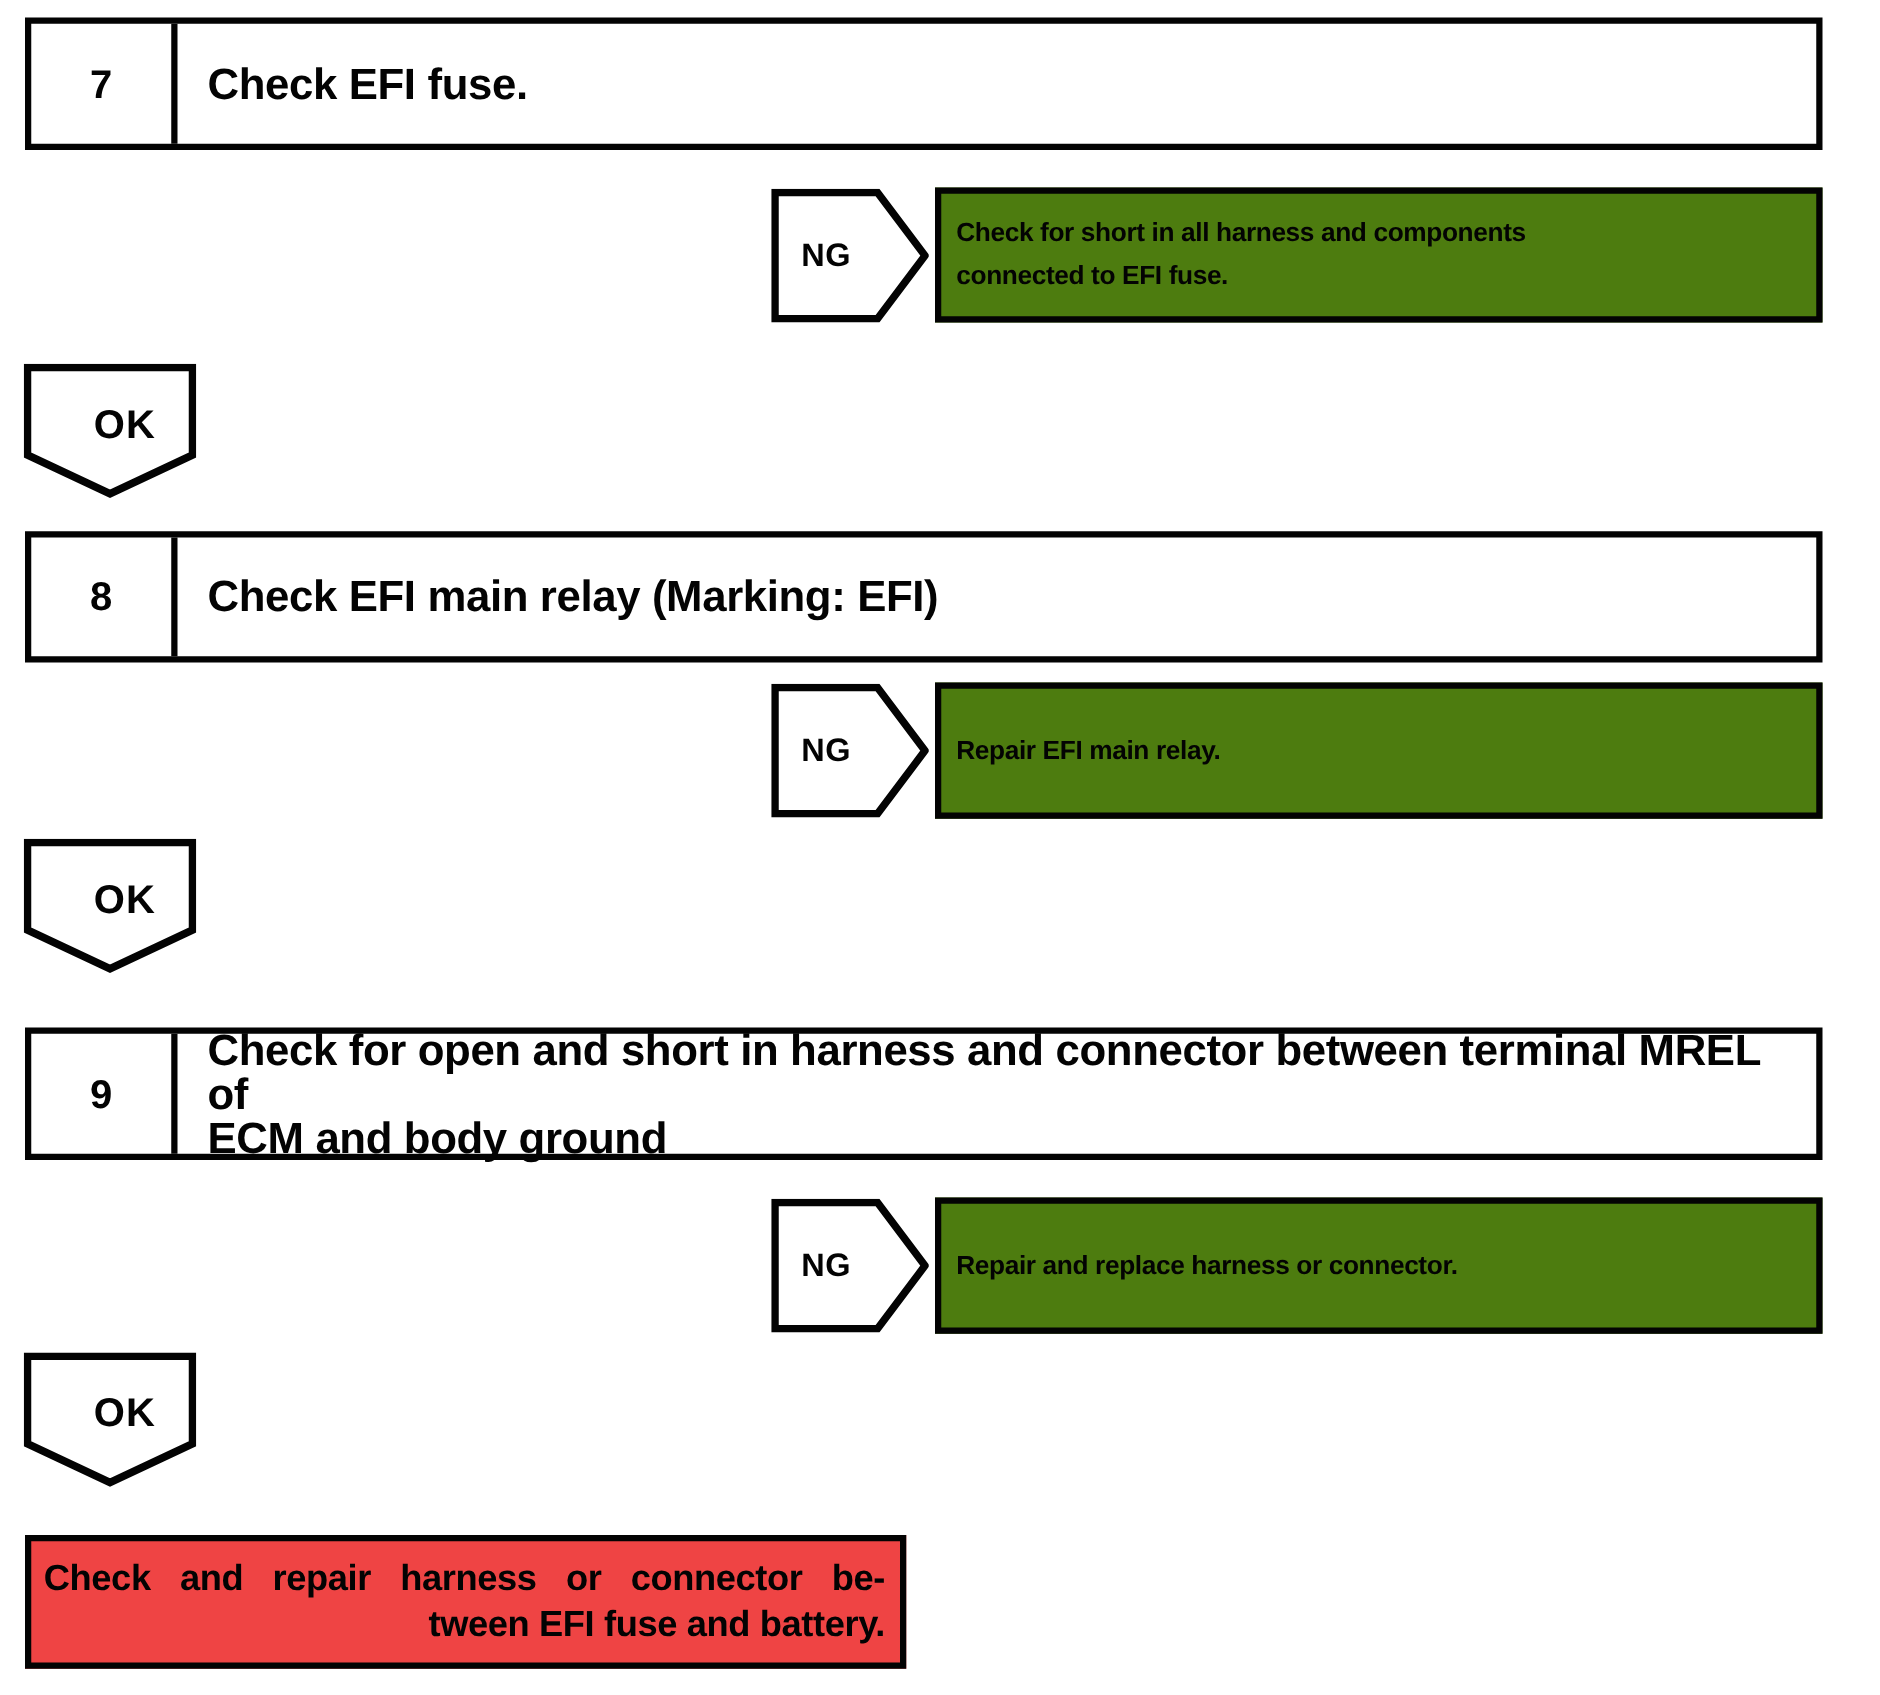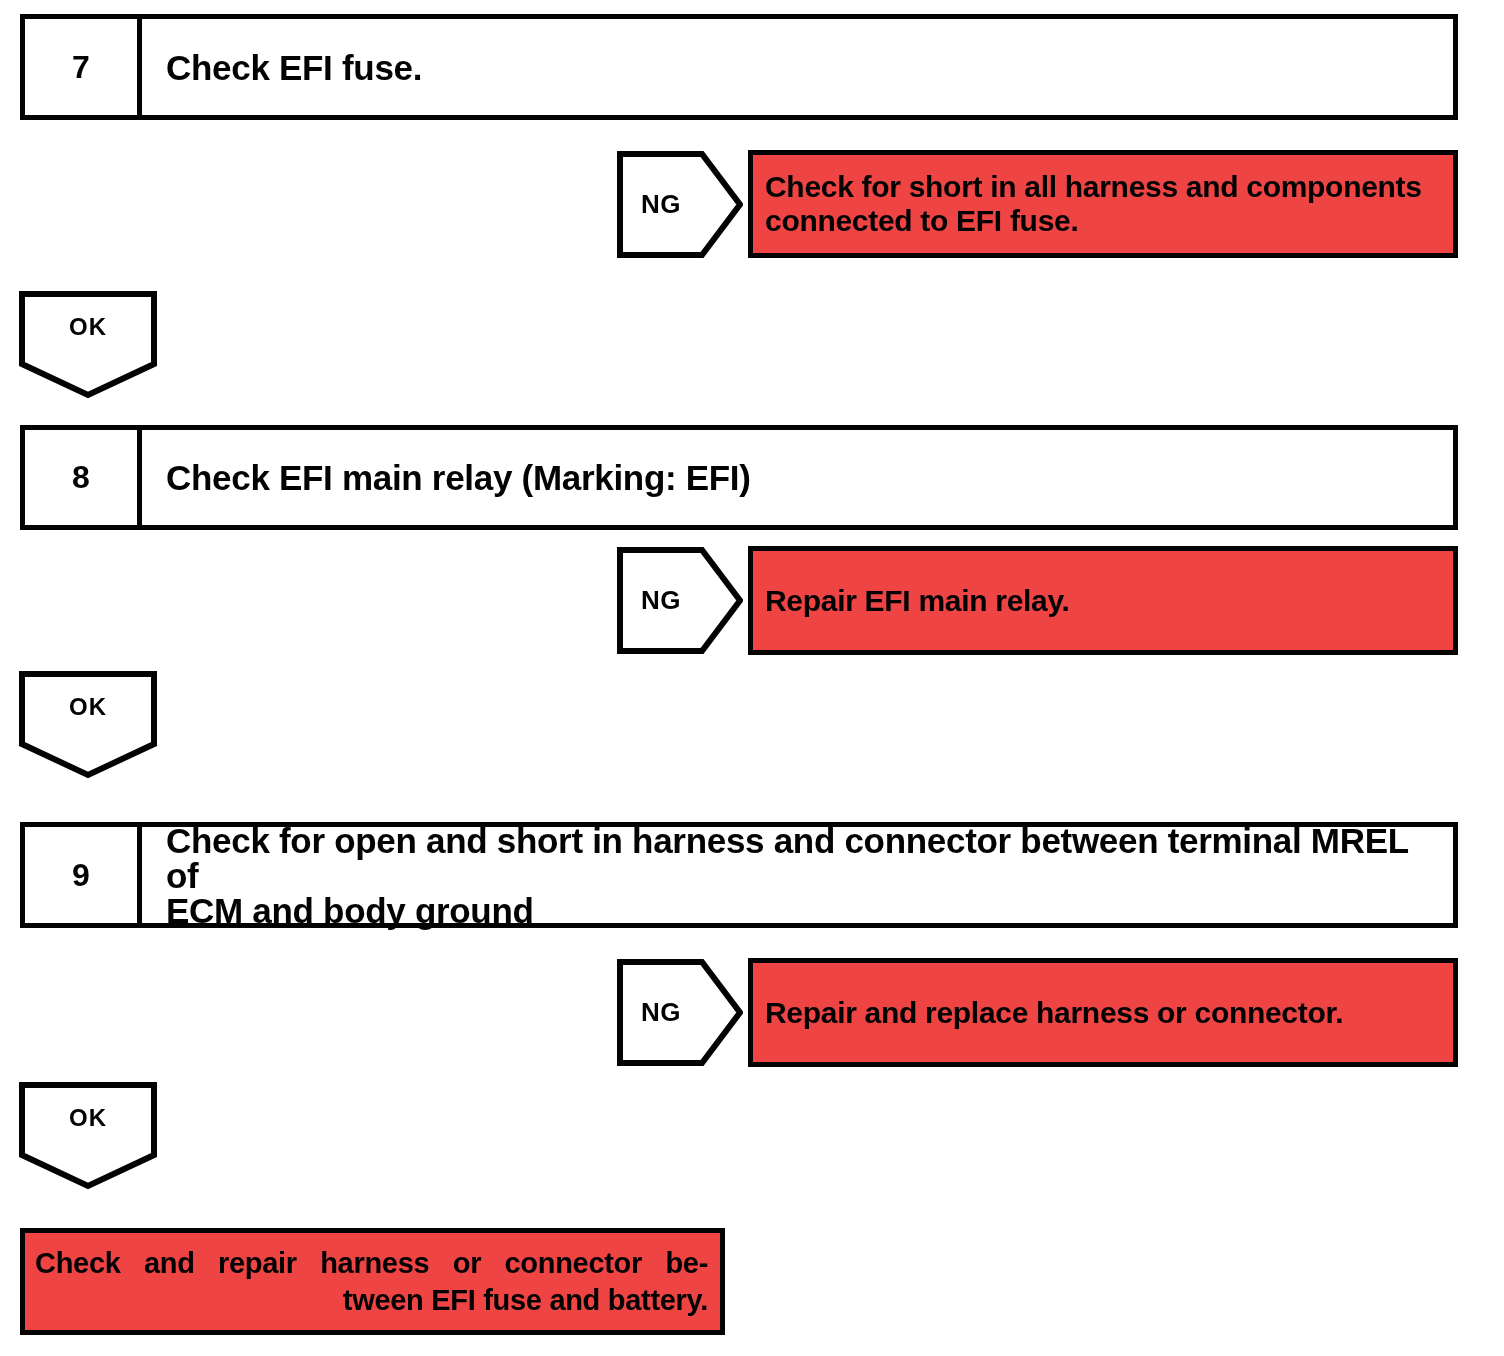--- a/index.html
+++ b/index.html
@@ -49,39 +49,39 @@
   .ng-label {
     position: absolute; left: 0; top: 0;
     width: 88px; height: 100%;
     display: flex; align-items: center; justify-content: center;
     font-size: 26px; letter-spacing: 0.5px;
   }
 
   
   .action-box {
     border: 5px solid #030303;
-    background: #ef4444;
+    background: #4d7c0f;
     display: flex;
     align-items: center;
     padding-left: 12px;
     padding-right: 8px;
-    font-size: 30px;
+    font-size: 21px;
     letter-spacing: -0.3px;
     line-height: 34px;
     white-space: pre-line;
   }
 
   
   .ok-conn { width: 138px; height: 108px; }
   .ok-conn svg { position: absolute; left: 0; top: 0; }
   .ok-label {
-    position: absolute; left: 0; top: 0;
+    position: absolute; left: 0; top: 12px;
     width: 100%; height: 72px;
     display: flex; align-items: center; justify-content: center;
-    font-size: 24px; letter-spacing: 1px;
+    font-size: 32px; letter-spacing: 1px; padding-left: 12px;
   }
 
   
   .end-box {
     border: 5px solid #030303;
     background: #ef4444;
     display: flex;
     flex-direction: column;
     justify-content: center;
     padding-left: 10px;

